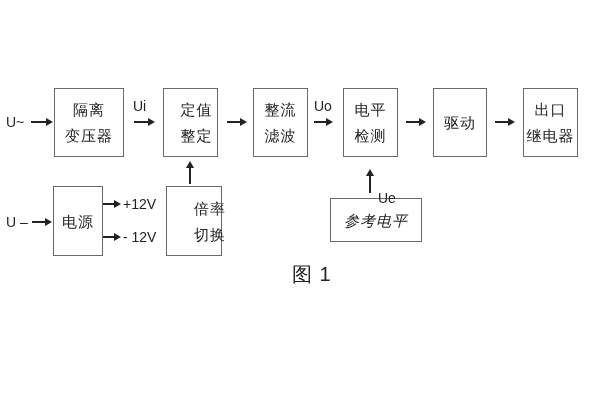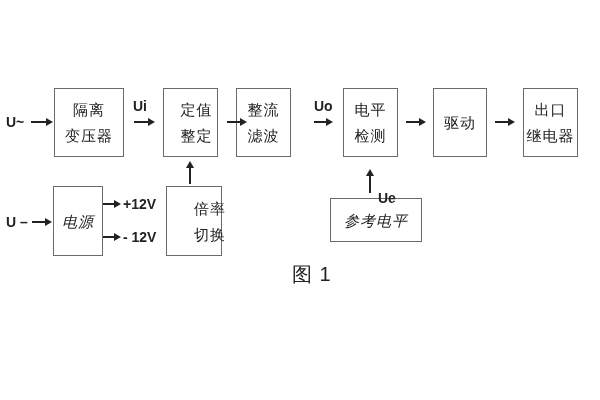--- a/index.html
+++ b/index.html
@@ -28,25 +28,25 @@
     display:flex;flex-direction:column;
     align-items:center;justify-content:center;
     gap:11px;
     font-size:15px;line-height:15px;
     color:var(--ink);
     letter-spacing:1px;
     white-space:nowrap;
   }
   #b-isolation{left:54px;top:88px;width:70px;height:69px;}
   #b-setting{left:163px;top:88px;width:55px;height:69px;padding-left:12px;}
-  #b-rectifier{left:236px;top:88px;width:55px;height:69px;}
+  #b-rectifier{left:253px;top:88px;width:55px;height:69px;}
   #b-level{left:343px;top:88px;width:55px;height:69px;}
   #b-drive{left:433px;top:88px;width:54px;height:69px;}
   #b-relay{left:523px;top:88px;width:55px;height:69px;}
-  #b-power{left:53px;top:186px;width:50px;height:70px;font-style:italic;}
+  #b-power{left:53px;top:186px;width:50px;height:70px;}
   #b-ratio{left:166px;top:186px;width:56px;height:70px;padding-left:32px;}
   #b-reference{left:330px;top:198px;width:92px;height:44px;font-style:italic;}
 
   
   .ha{
     position:absolute;height:1.6px;background:var(--ink);
   }
   .ha::after{
     content:"";position:absolute;right:-6px;top:-3.4px;
     border-left:7px solid var(--ink);
@@ -75,21 +75,20 @@
   }
   #a-ratio{left:189px;top:167px;height:17px;}
   #a-ue{left:369px;top:175px;height:18px;}
 
   
   .sig{
     position:absolute;
     font-size:14px;line-height:16px;
     color:var(--ink);
     white-space:nowrap;
-    font-weight:bold;
   }
   #l-uac{left:6px;top:114px;}
   #l-udc{left:6px;top:214px;}
   #l-ui{left:133px;top:98px;}
   #l-uo{left:314px;top:98px;}
   #l-ue{left:378px;top:172px;margin-top:18px;}
   #l-p12{left:123px;top:196px;}
   #l-m12{left:123px;top:229px;}
 
   .caption{

